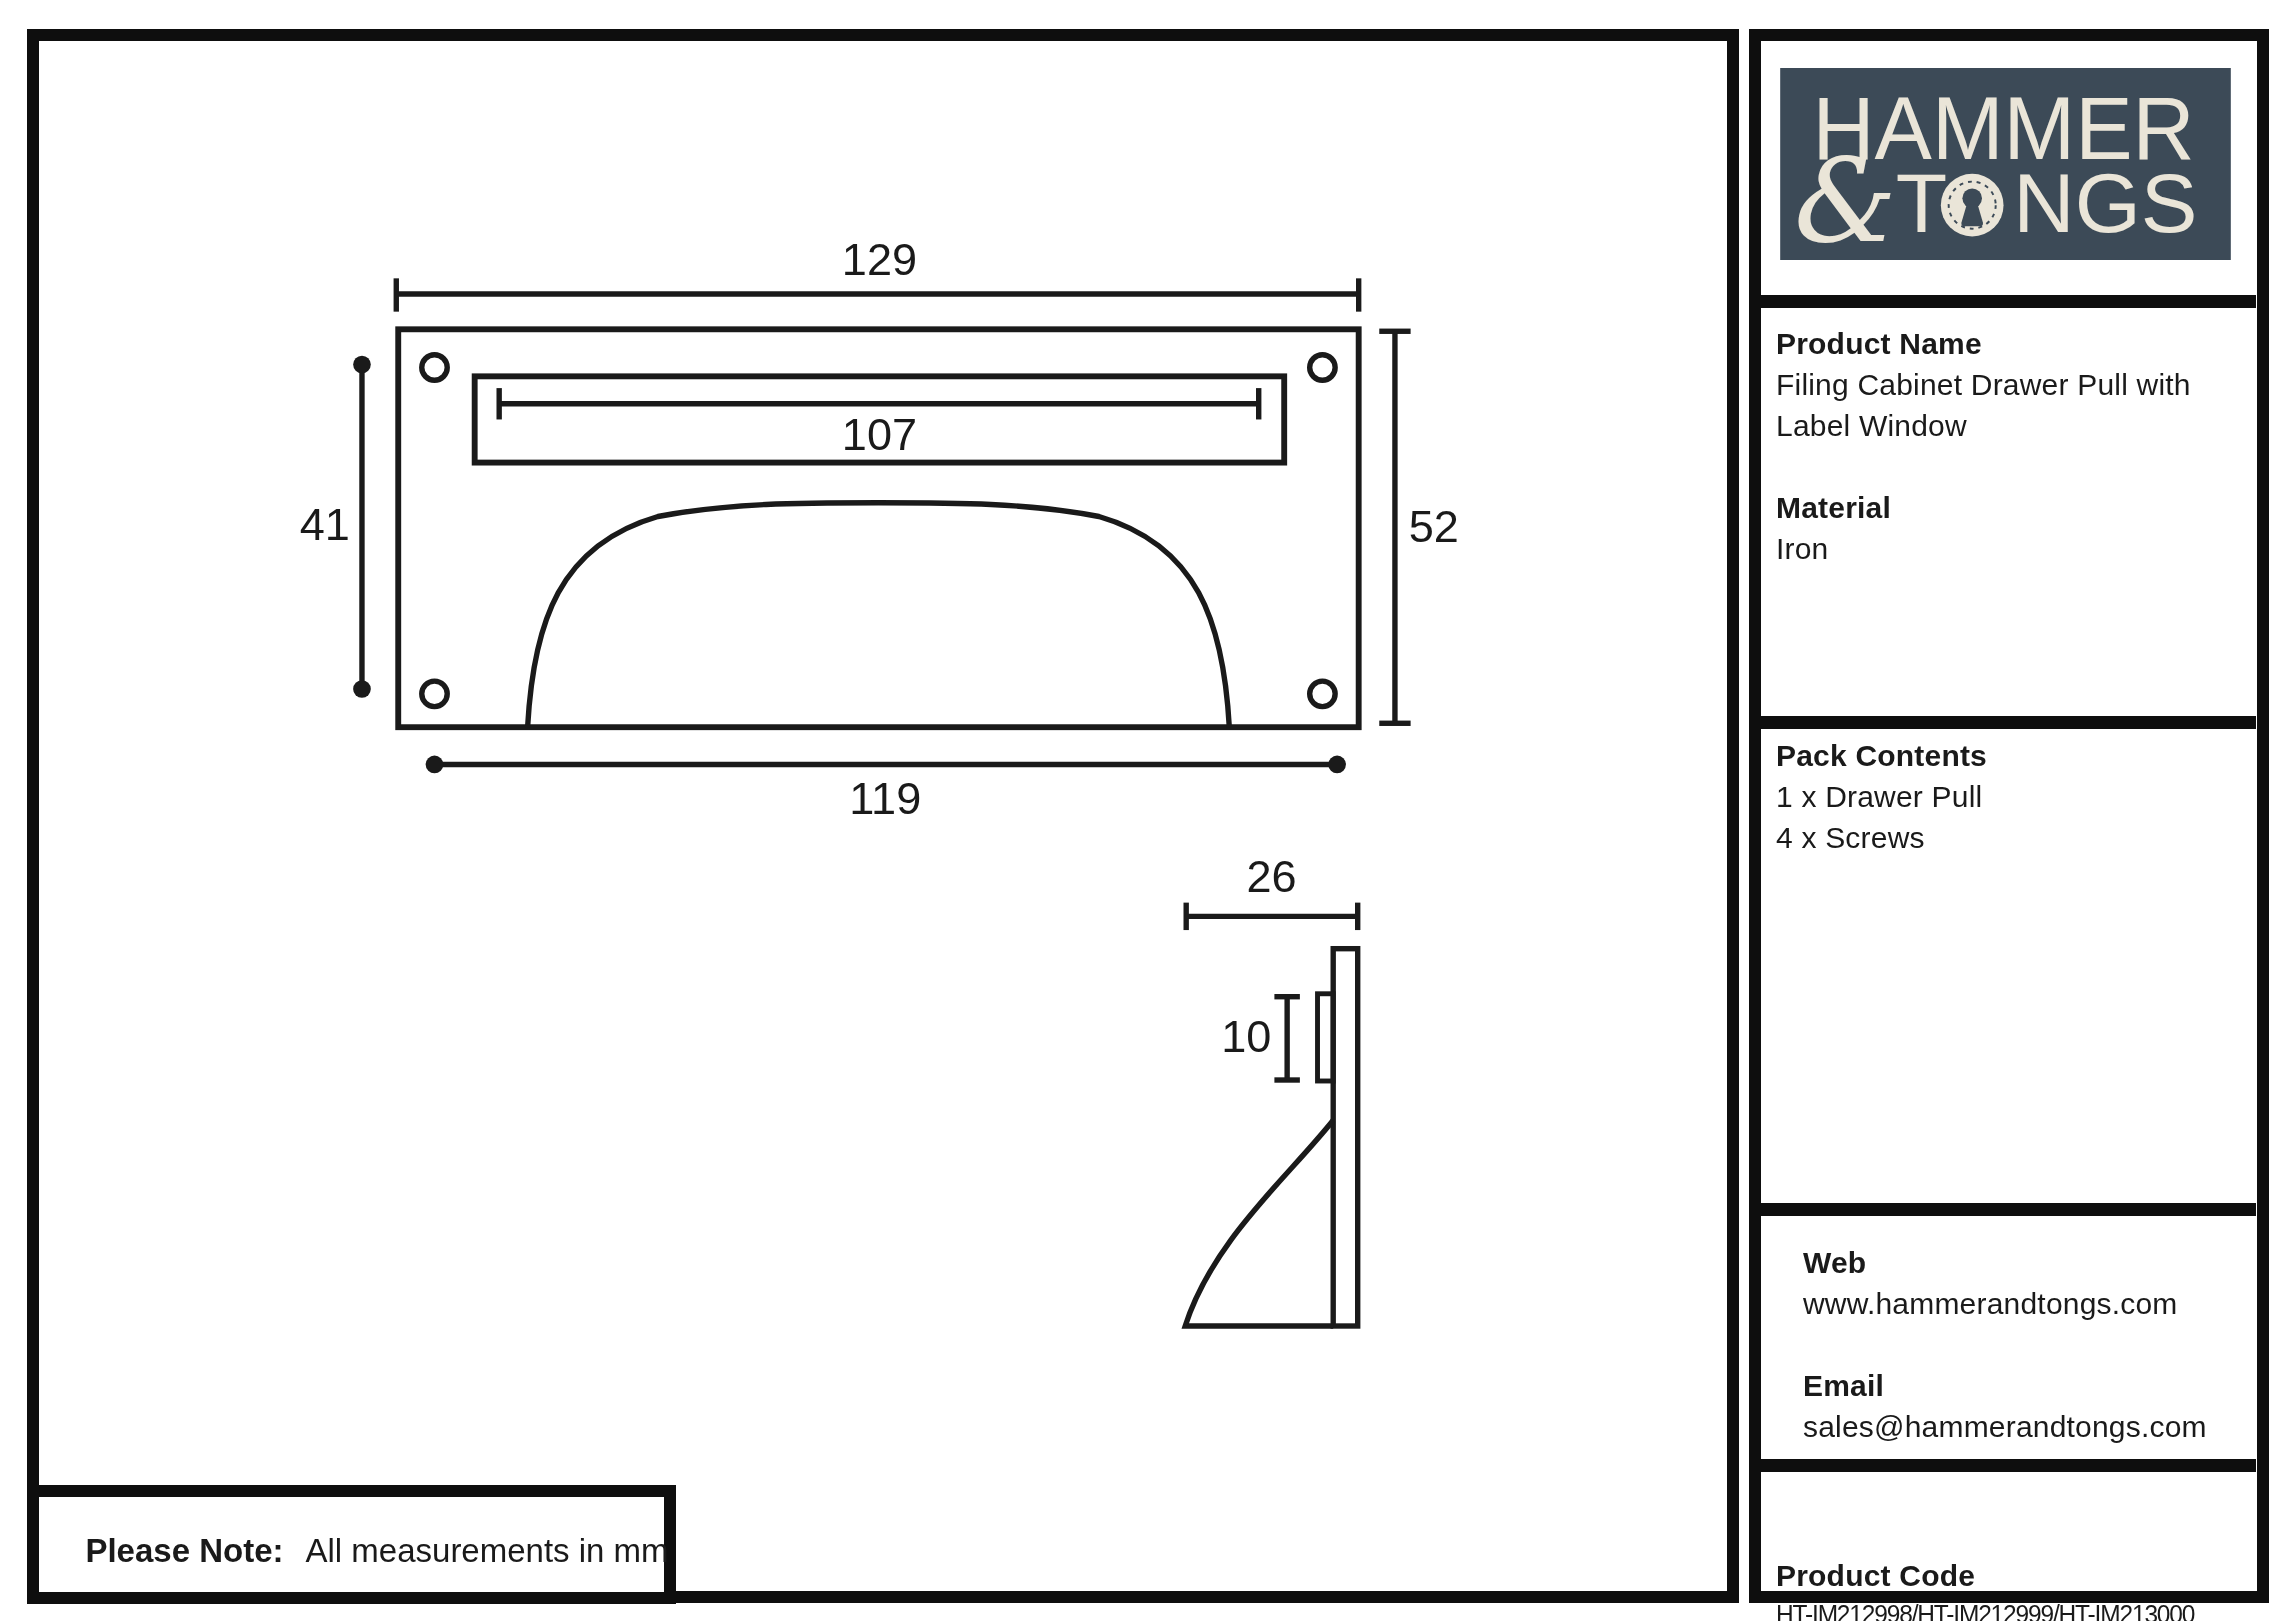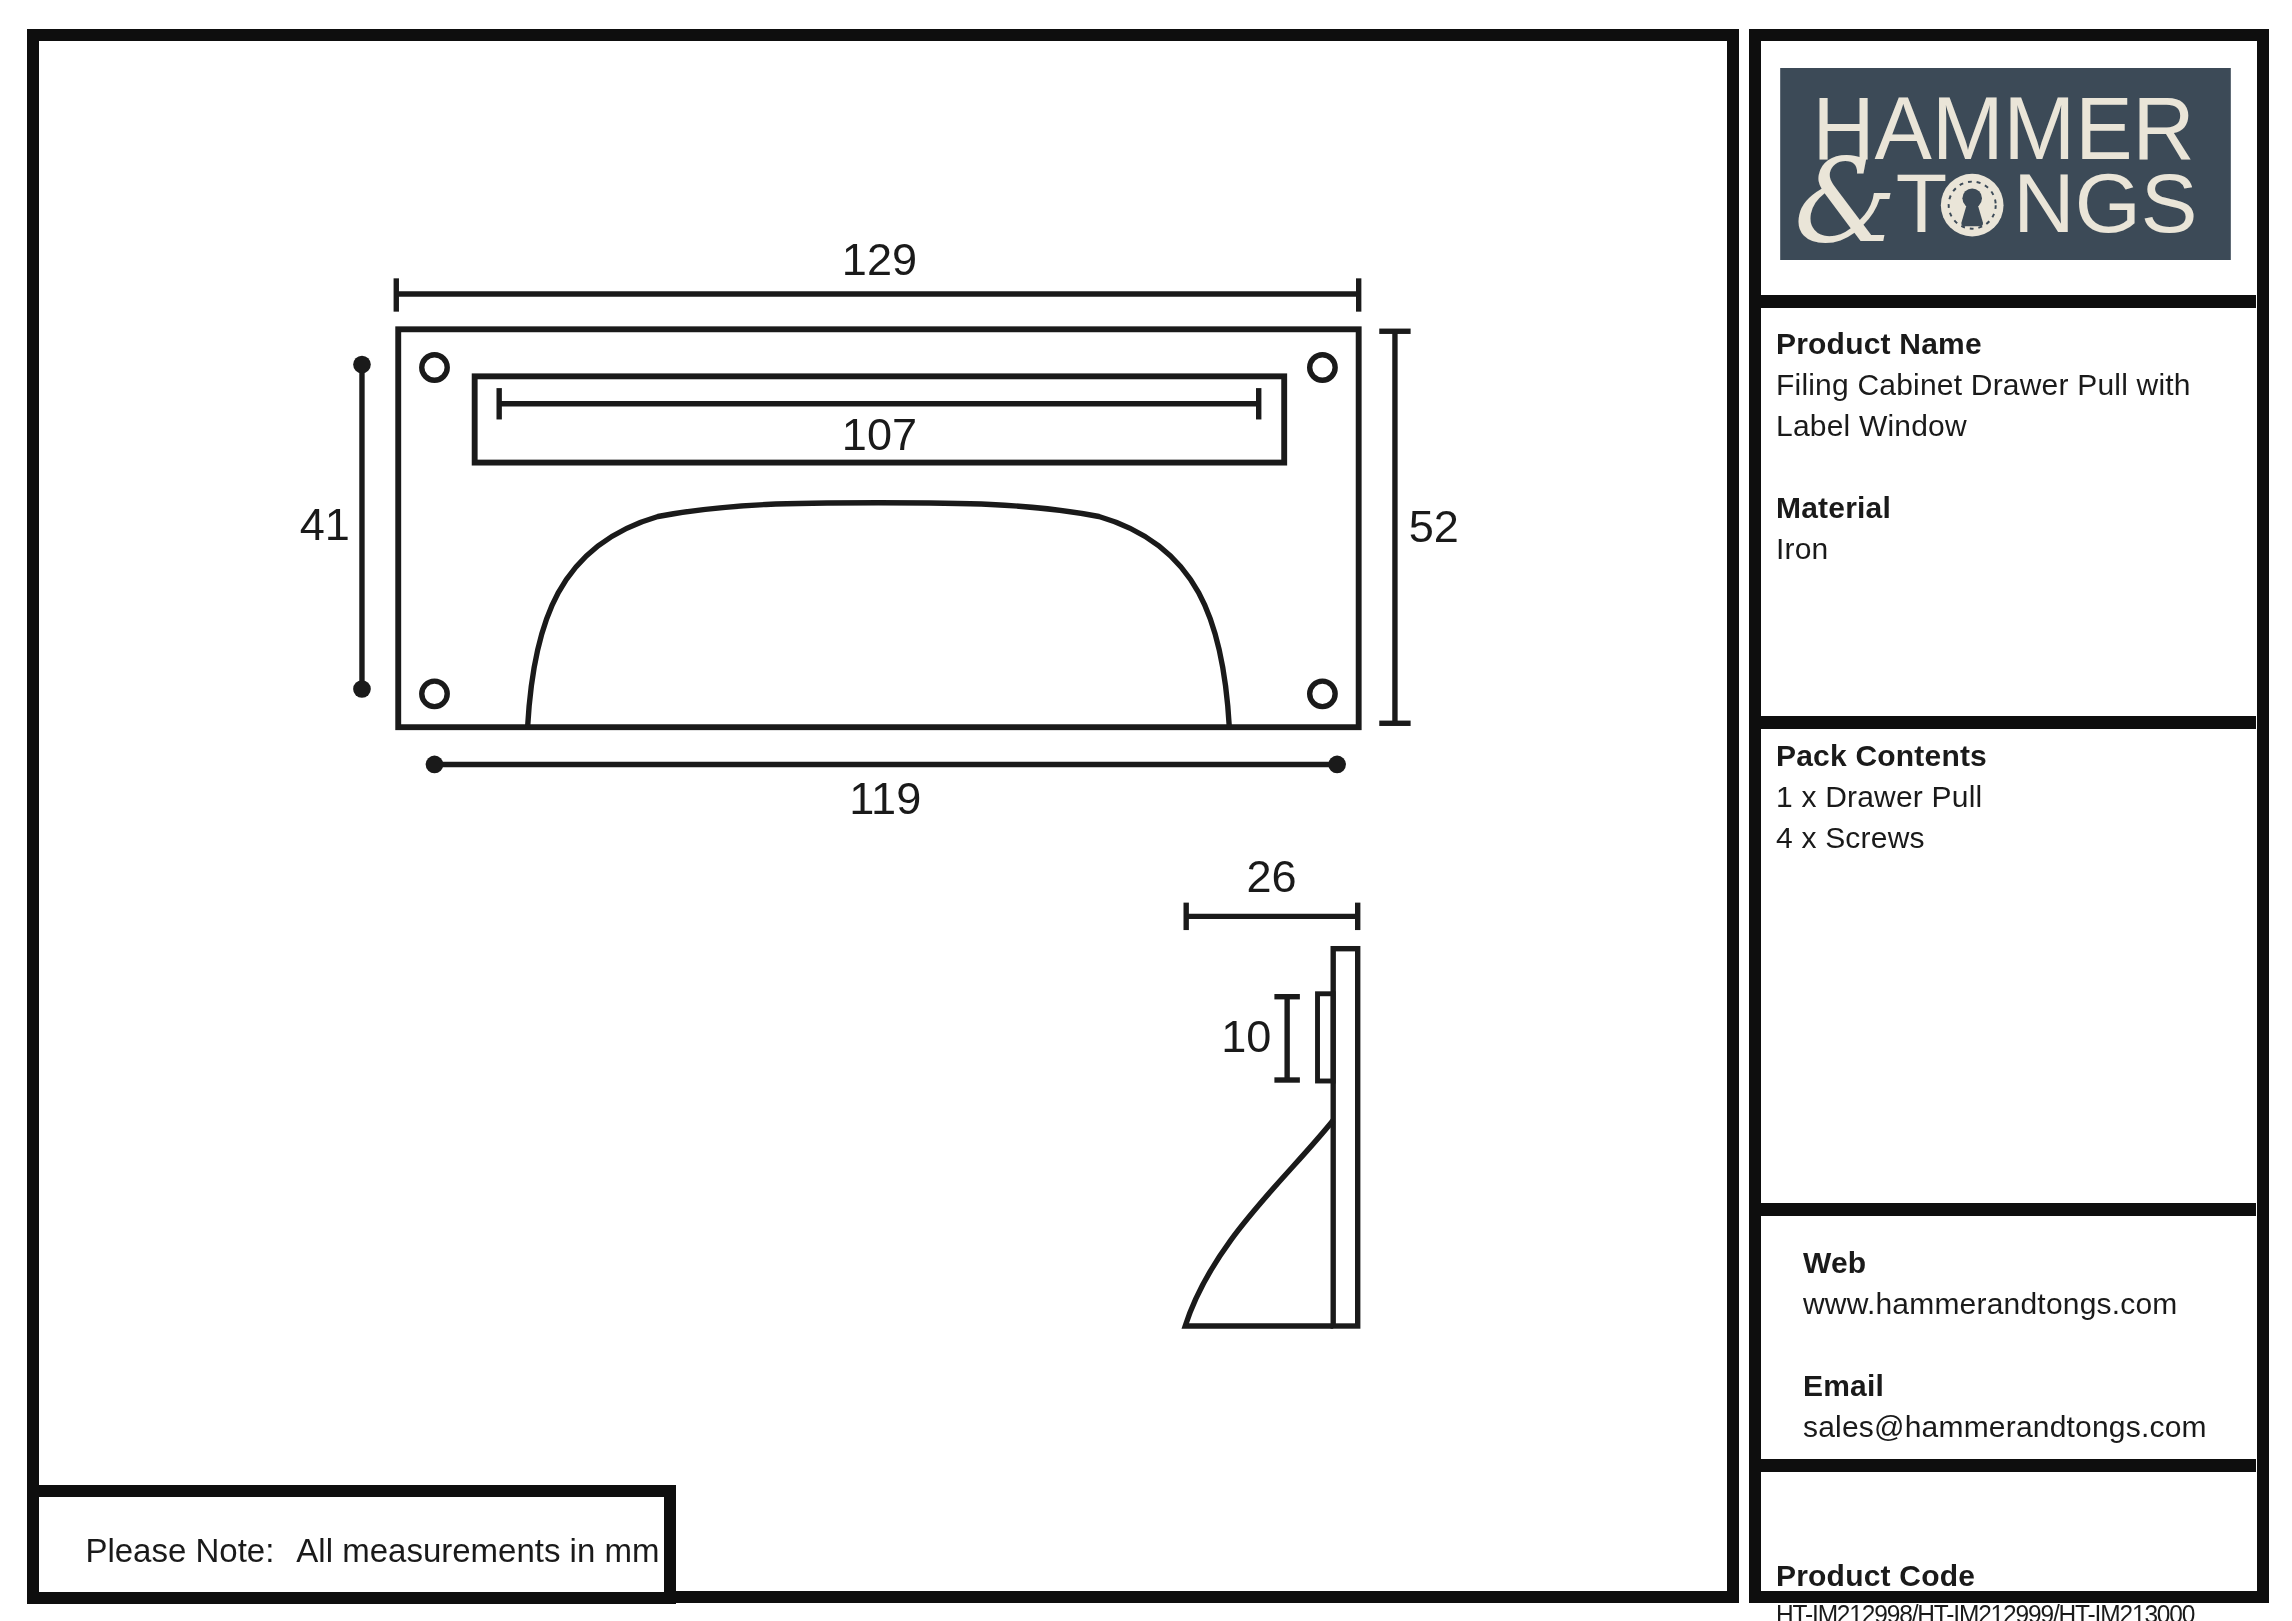--- a/index.html
+++ b/index.html
@@ -21,21 +21,21 @@
     border:12.7px solid #0e0e0e;
     box-sizing:border-box;
     background:#fff;
   }
   .main-box{left:27.4px;top:29px;width:1712px;height:1574px;}
   .note-box{left:27.4px;top:1485px;width:649px;height:119px;}
   .note-text{
     position:absolute;left:46px;top:35px;
     font-size:33px;white-space:nowrap;
   }
-  .note-text b{font-weight:400;}
+  .note-text b{font-weight:700;}
   .note-text .plain{margin-left:22px;}
   .sidebar{left:1749px;top:29px;width:520px;height:1574px;}
   .sep{
     position:absolute;left:0;width:495px;height:12.7px;
     background:#0e0e0e;
   }
   .sep1{top:254px;} .sep2{top:675px;} .sep3{top:1162px;} .sep4{top:1418px;}
   .logo-wrap{position:absolute;left:18.6px;top:26.5px;width:451px;height:192px;border-radius:11px;}
   .txtblock{
     position:absolute;

